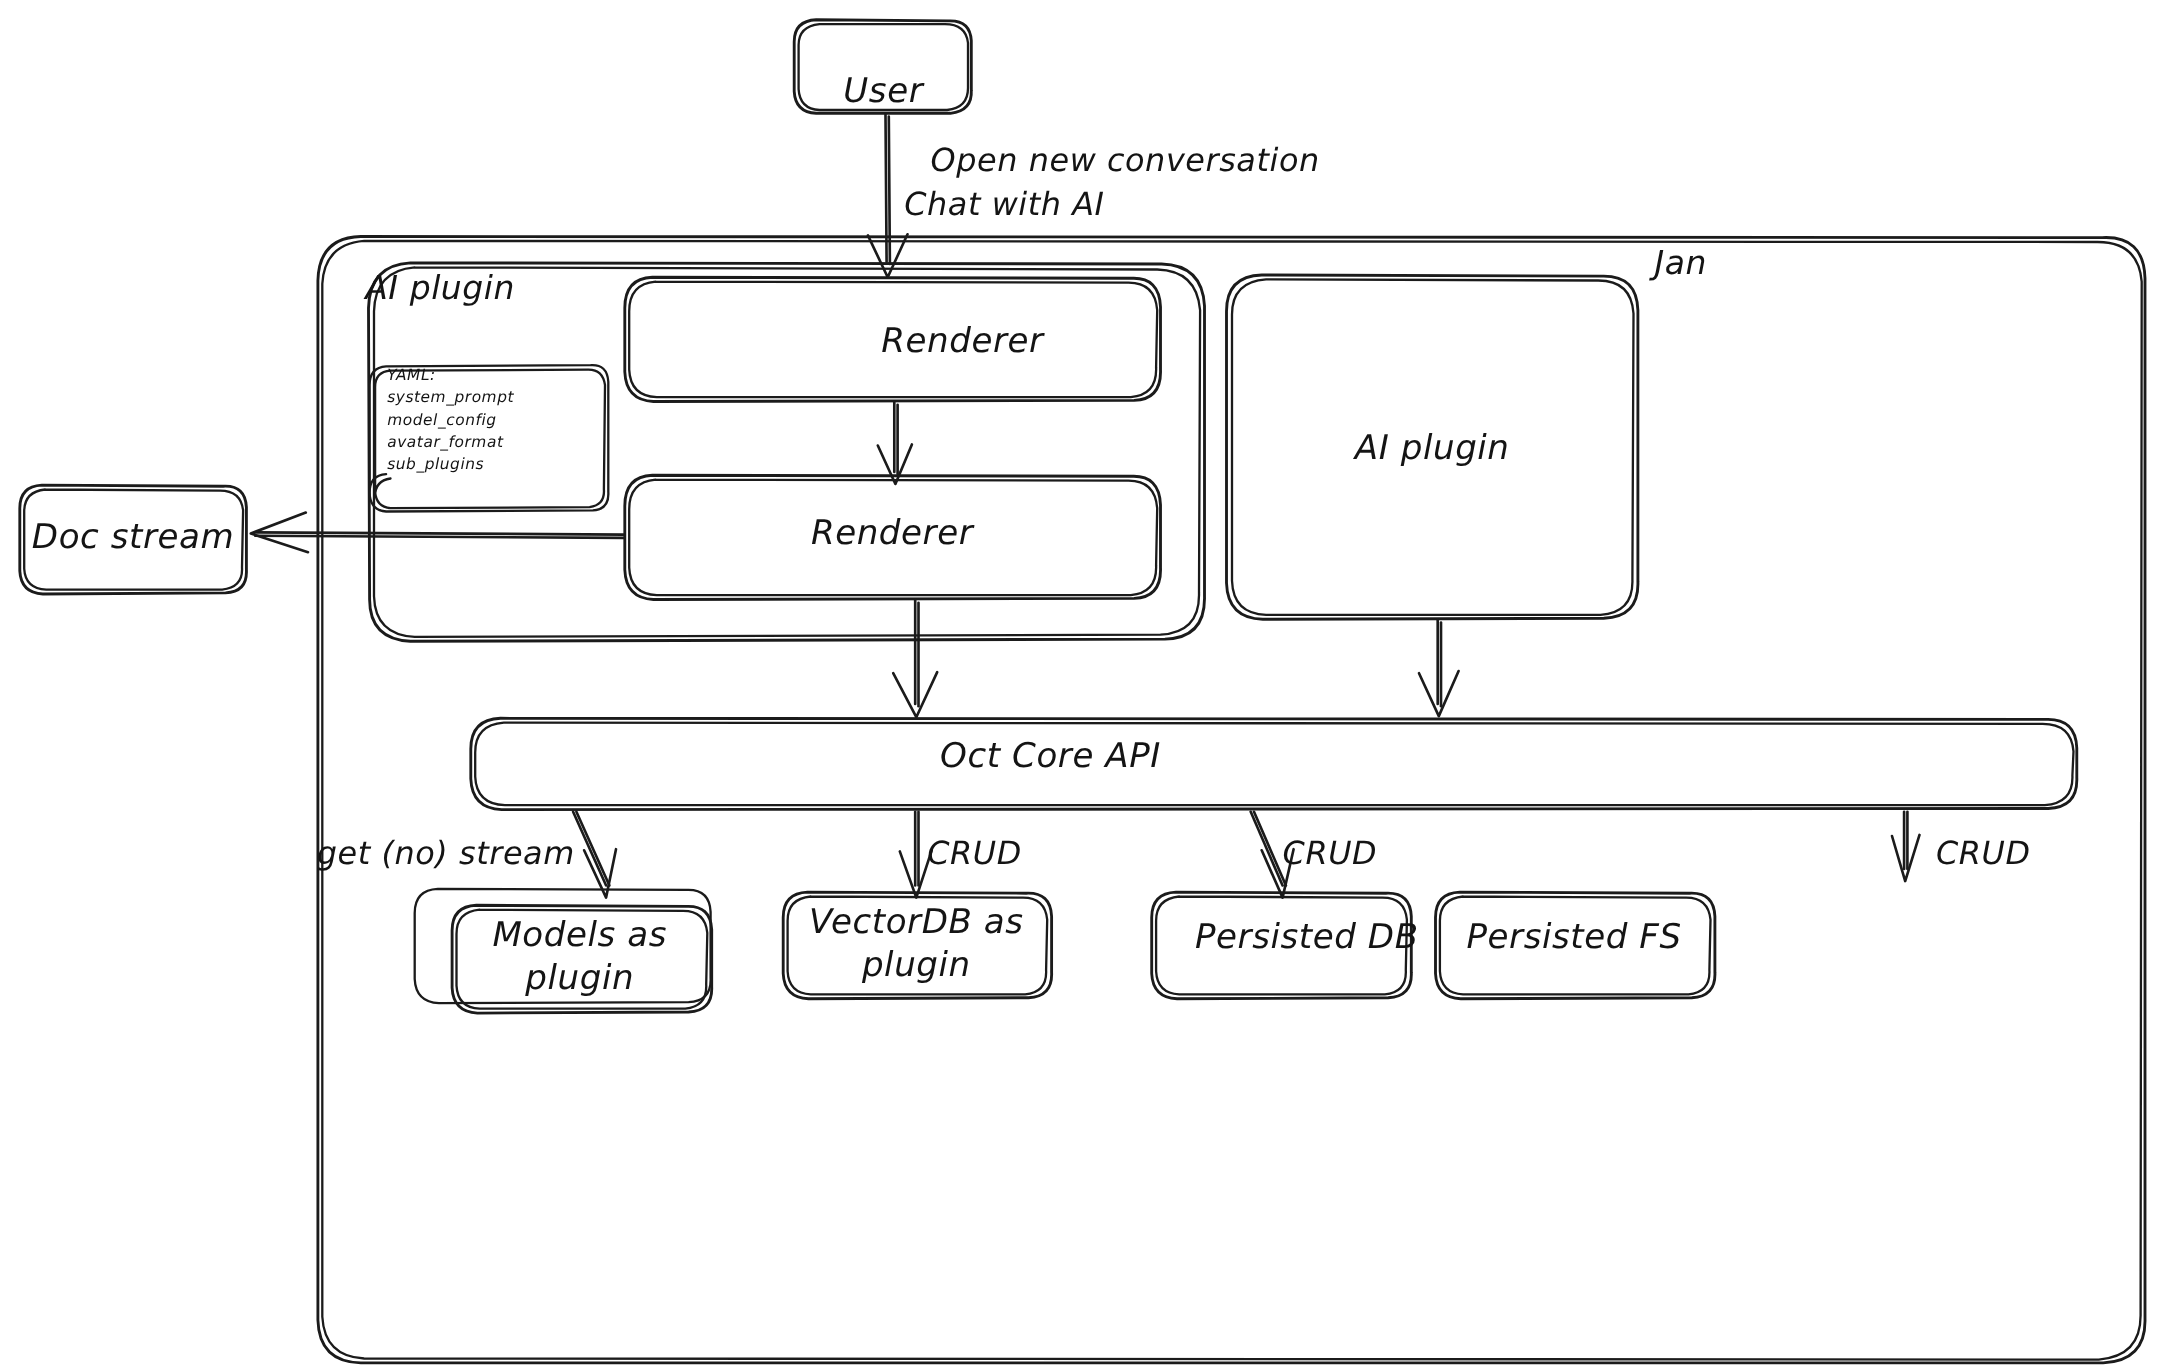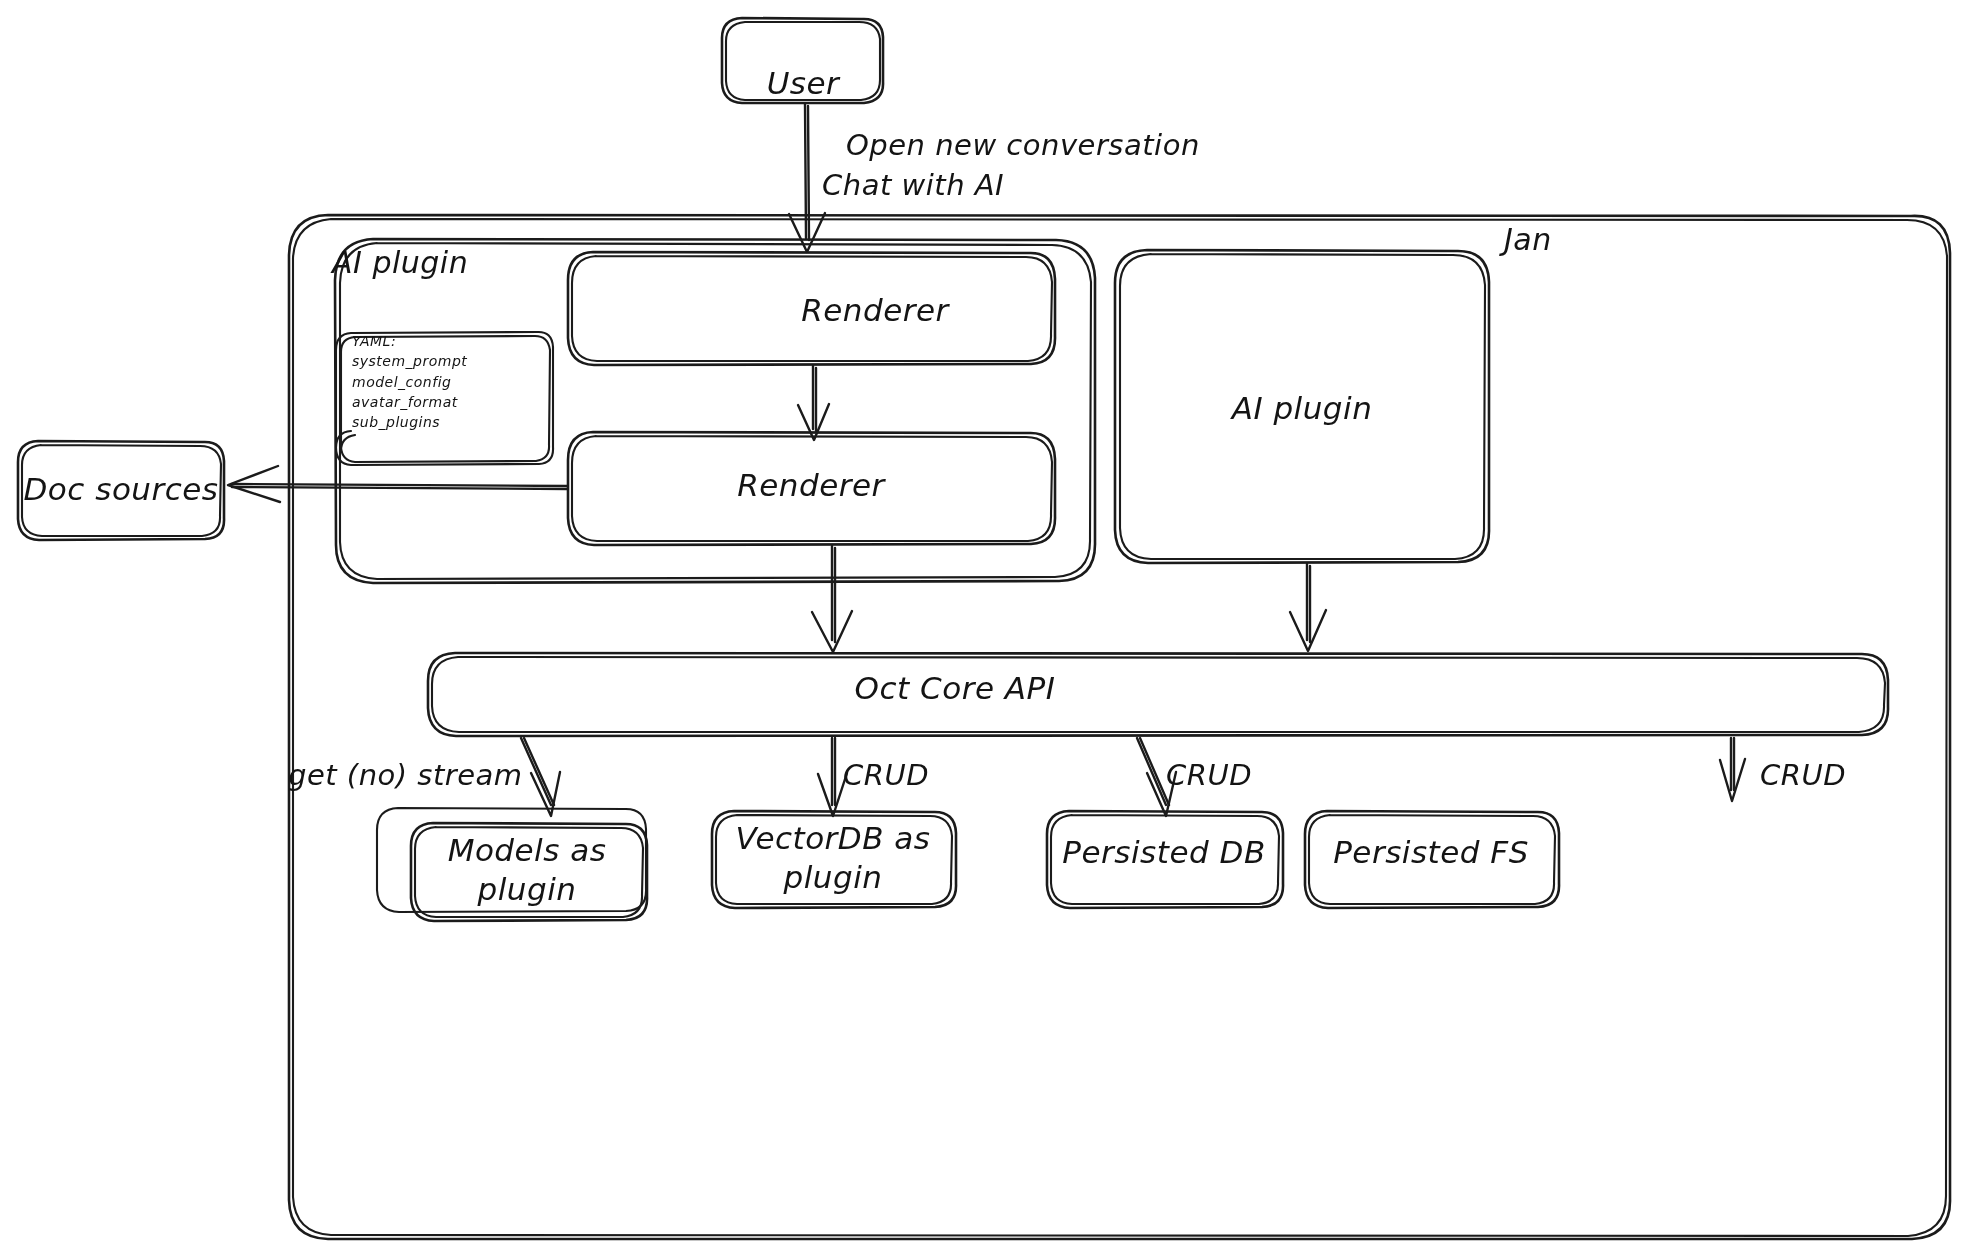--- a/index.html
+++ b/index.html
@@ -170,31 +170,31 @@
 model_config
 avatar_format
 sub_plugins</div>
 
 <div class="lbl node-label center" style="left:847px;top:310px;margin-left:28px;">Renderer</div>
 
 <div class="lbl node-label center" style="left:811px;top:485px;">Renderer</div>
 
 <div class="lbl node-label center" style="left:1302px;top:408px;">AI plugin</div>
 
-<div class="lbl node-label center" style="left:121px;top:489px;">Doc sources</div>
+<div class="lbl node-label center" style="left:121px;top:489px;">Doc stream</div>
 
 <div class="lbl node-label center" style="left:955px;top:688px;">Oct Core API</div>
 
 <div class="lbl node-label center" style="left:527px;top:870px;">Models as
 plugin</div>
 
 <div class="lbl node-label center" style="left:833px;top:858px;">VectorDB as
 plugin</div>
 
-<div class="lbl node-label center" style="left:1164px;top:852px;">Persisted DB</div>
+<div class="lbl node-label center" style="left:1188px;top:852px;">Persisted DB</div>
 
 <div class="lbl node-label center" style="left:1431px;top:852px;">Persisted FS</div>
 
 <div class="lbl edge-label" style="left:846px;top:126px;">Open new conversation</div>
 <div class="lbl edge-label" style="left:822px;top:166px;">Chat with AI</div>
 
 <div class="lbl edge-label" style="left:288px;top:756px;text-align:right;">get (no) stream</div>
 
 <div class="lbl edge-label" style="left:843px;top:756px;">CRUD</div>
 

